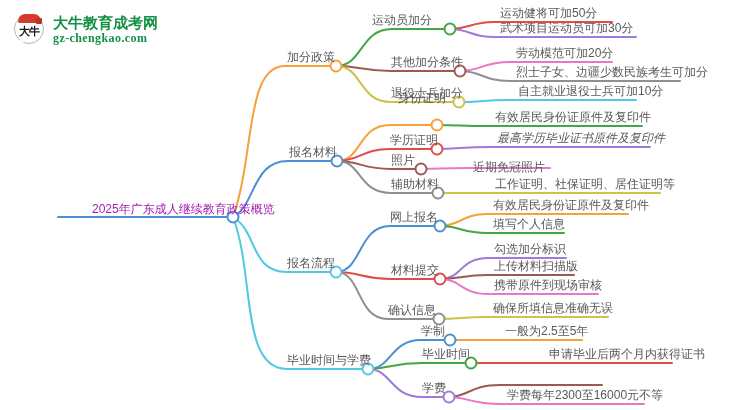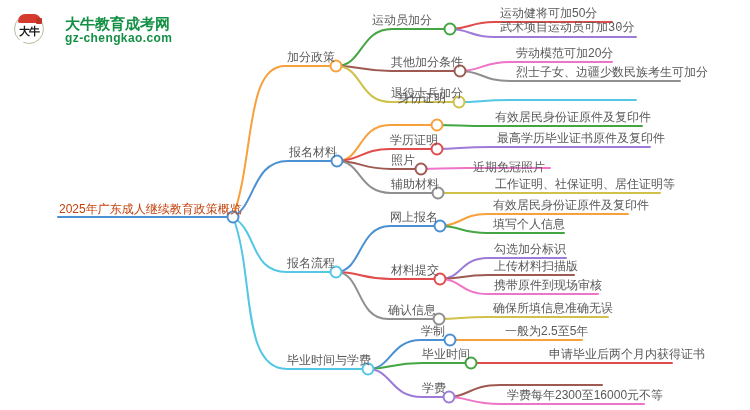--- a/index.html
+++ b/index.html
@@ -5,23 +5,23 @@
   html,body{margin:0;padding:0;background:#ffffff;}
   #canvas{
     position:relative;width:750px;height:410px;background:#ffffff;overflow:hidden;
     font-family:"Liberation Sans","DejaVu Sans",sans-serif;
   }
   svg.edges{position:absolute;left:0;top:0;}
   .lbl{
     position:absolute;font-size:12px;line-height:13px;color:#595959;
     white-space:nowrap;letter-spacing:0;
   }
-  .lbl.root{font-size:12px;color:#c2410c;}
+  .lbl.root{font-size:12px;color:#a21caf;margin-left:33px;}
   
-  .logo{position:absolute;left:14px;top:14px;display:flex;align-items:center;gap:21px;}
+  .logo{position:absolute;left:14px;top:14px;display:flex;align-items:center;gap:9px;font-family:Liberation Serif, serif;}
   .logo-icon{
     position:relative;width:30px;height:30px;border-radius:50%;
     border:1px solid #aebfa0;background:#fff;box-sizing:border-box;flex:0 0 auto;
   }
   .logo-icon:after{ 
     content:"";position:absolute;left:1px;bottom:-4px;width:0;height:0;
     border-left:7px solid transparent;border-top:7px solid #fff;transform:rotate(8deg);
   }
   .logo-arc{
     position:absolute;top:-1.5px;left:3px;width:23px;height:9px;
@@ -121,31 +121,32 @@
       <div class="logo-title">大牛教育成考网</div>
       <div class="logo-domain">gz-chengkao.com</div>
     </div>
   </div>
 
   <div class="lbl root" style="left:59px;top:203px;">2025年广东成人继续教育政策概览</div>
 
   <div class="lbl" style="left:287px;top:51px;">加分政策</div>
   <div class="lbl" style="left:372px;top:14px;">运动员加分</div>
   <div class="lbl" style="left:500px;top:7px;">运动健将可加50分</div>
-  <div class="lbl" style="left:500px;top:22px;font-family:Liberation Mono, monospace;">武术项目运动员可加30分</div>
+  <div class="lbl" style="left:500px;top:22px;">武术项目运动员可加30分</div>
   <div class="lbl" style="left:391px;top:56px;">其他加分条件</div>
   <div class="lbl" style="left:516px;top:47px;">劳动模范可加20分</div>
   <div class="lbl" style="left:516px;top:66px;">烈士子女、边疆少数民族考生可加分</div>
   <div class="lbl" style="left:391px;top:87px;">退役士兵加分</div>
+  <div class="lbl" style="left:518px;top:85px;">自主就业退役士兵可加10分</div>
 
   <div class="lbl" style="left:289px;top:146px;">报名材料</div>
   <div class="lbl" style="left:390px;top:92px;margin-left:8px;">身份证明</div>
   <div class="lbl" style="left:495px;top:111px;">有效居民身份证原件及复印件</div>
   <div class="lbl" style="left:390px;top:134px;">学历证明</div>
-  <div class="lbl" style="left:497px;top:132px;">最高学历毕业证书原件及复印件</div>
+  <div class="lbl" style="left:497px;top:132px;font-style:italic;">最高学历毕业证书原件及复印件</div>
   <div class="lbl" style="left:391px;top:154px;">照片</div>
   <div class="lbl" style="left:473px;top:153px;margin-top:8px;">近期免冠照片</div>
   <div class="lbl" style="left:391px;top:178px;">辅助材料</div>
   <div class="lbl" style="left:495px;top:178px;">工作证明、社保证明、居住证明等</div>
 
   <div class="lbl" style="left:287px;top:257px;">报名流程</div>
   <div class="lbl" style="left:390px;top:211px;">网上报名</div>
   <div class="lbl" style="left:493px;top:199px;">有效居民身份证原件及复印件</div>
   <div class="lbl" style="left:493px;top:218px;">填写个人信息</div>
   <div class="lbl" style="left:391px;top:264px;">材料提交</div>

